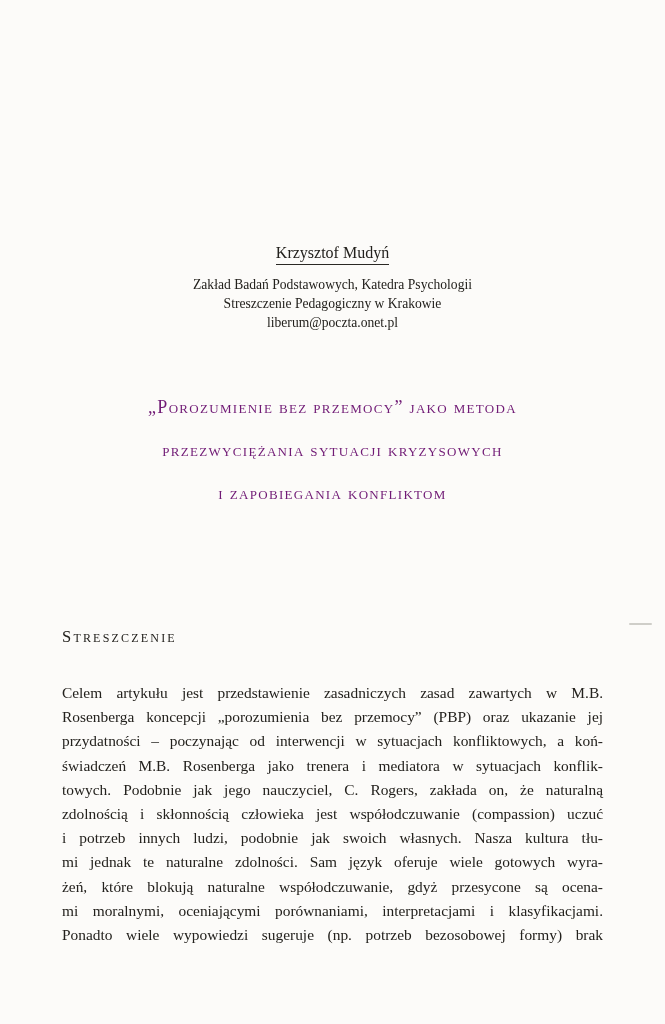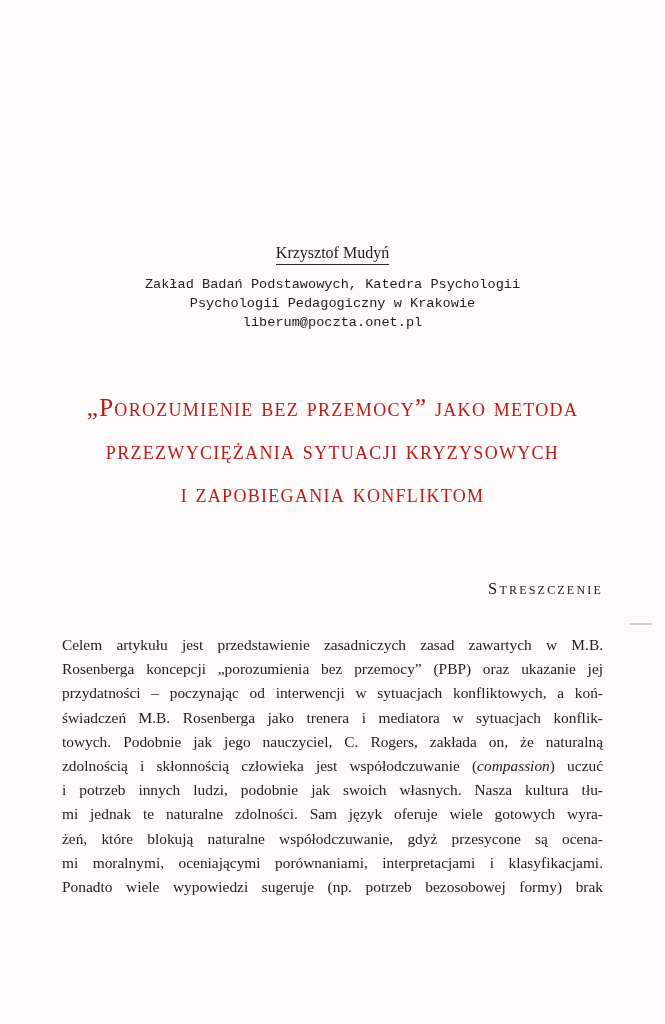--- a/index.html
+++ b/index.html
@@ -30,56 +30,54 @@
     margin-bottom: 10px;
   }
   .author-name .underlined {
     display: inline-block;
     border-bottom: 1px solid #2a2824;
     padding-bottom: 1px;
   }
   .affiliation, .email {
     font-size: 13.6px;
     line-height: 19px;
-    font-family: Liberation Mono, monospace;
   }
   
   .title-block {
     margin-top: 54px;
     text-align: center;
   }
   .title-line {
     font-variant: small-caps;
-    font-size: 25px;
+    font-size: 18px;
     line-height: 43px;
     letter-spacing: 1.3px;
-    color: #b91c1c;
+    color: #701a75;
   }
   
   .section-heading {
-    margin-top: 64px;
+    margin-top: 112px;
     font-variant: small-caps;
     font-size: 16.5px;
     line-height: 20px;
     letter-spacing: 2.2px;
-    text-align: right;
+    text-align: left;
   }
   
   .abstract {
     margin-top: 34px;
   }
   .abs-line {
     font-size: 15.4px;
     line-height: 24.2px;
     text-align: justify;
     text-align-last: justify;
     white-space: nowrap;
   }
   .abs-line .it {
-    font-style: italic;
   }
   
   .scan-artifact {
     position: absolute;
     left: 629px;
     top: 623px;
     width: 23px;
     height: 2px;
     background: #cfcec9;
     border-radius: 1px;
@@ -88,21 +86,21 @@
 </head>
 <body>
 
 <div class="page">
 
   <div class="author-block">
     <div class="author-name">
       <span class="underlined">Krzysztof Mudyń</span>
     </div>
     <div class="affiliation">Zakład Badań Podstawowych, Katedra Psychologii</div>
-    <div class="affiliation">Psychologii Pedagogiczny w Krakowie</div>
+    <div class="affiliation">Streszczenie Pedagogiczny w Krakowie</div>
     <div class="email">liberum@poczta.onet.pl</div>
   </div>
 
   <div class="title-block">
     <div class="title-line">„Porozumienie bez przemocy” jako metoda</div>
     <div class="title-line">przezwyciężania sytuacji kryzysowych</div>
     <div class="title-line">i zapobiegania konfliktom</div>
   </div>
 
   <div class="section-heading">Streszczenie</div>

